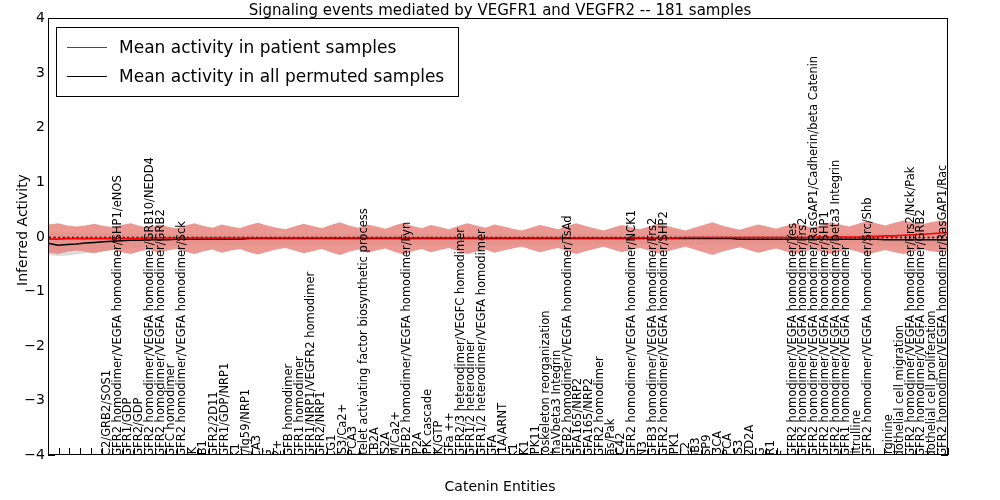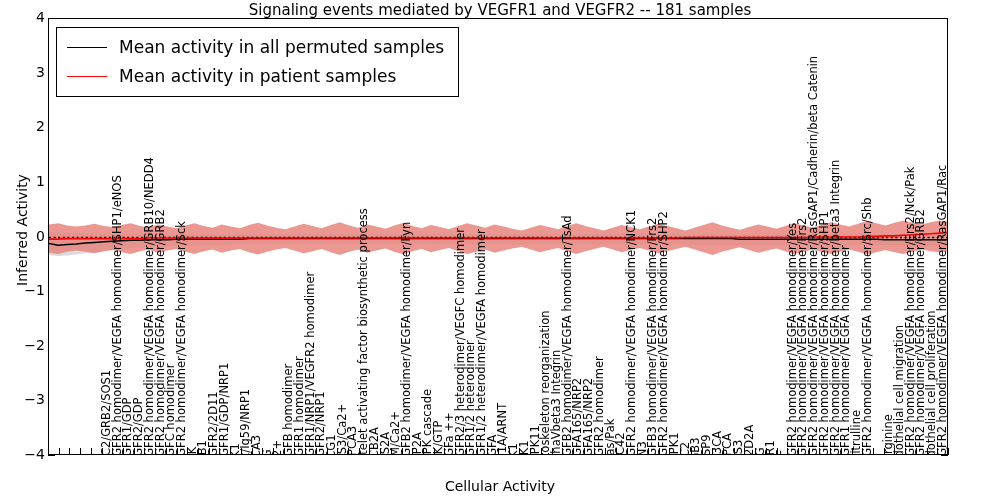--- a/index.html
+++ b/index.html
@@ -83,21 +83,21 @@
 </style>
 </head>
 <body>
 
 <div id="figure">
 
   <div id="title">Signaling events mediated by VEGFR1 and VEGFR2 -- 181 samples</div>
 
   <div id="ylabel">Inferred Activity</div>
 
-  <div id="xlabel">Cellular Activity</div>
+  <div id="xlabel">Catenin Entities</div>
 
   <div id="ytick-labels">
       <div class="ytick-label" style="top: 18px;">4</div>
       <div class="ytick-label" style="top: 72.625px;">3</div>
       <div class="ytick-label" style="top: 127.25px;">2</div>
       <div class="ytick-label" style="top: 181.875px;">1</div>
       <div class="ytick-label" style="top: 236.5px;">0</div>
       <div class="ytick-label" style="top: 291.125px;">−1</div>
       <div class="ytick-label" style="top: 345.75px;">−2</div>
       <div class="ytick-label" style="top: 400.375px;">−3</div>
@@ -301,22 +301,22 @@
       <div class="xtick-mark" style="left: 846.43px;"></div>
       <div class="xtick-mark" style="left: 857.14px;"></div>
       <div class="xtick-mark" style="left: 867.86px;"></div>
       <div class="xtick-mark" style="left: 878.57px;"></div>
       <div class="xtick-mark" style="left: 889.29px;"></div>
       <div class="xtick-mark" style="left: 900px;"></div>
     </div>
 
   <div id="legend">
     <div class="leg-row">
+      <span class="leg-swatch red"></span>
+      <span class="leg-text">Mean activity in patient samples</span>
+    </div>
+    <div class="leg-row">
       <span class="leg-swatch"></span>
       <span class="leg-text">Mean activity in all permuted samples</span>
     </div>
-    <div class="leg-row">
-      <span class="leg-swatch red"></span>
-      <span class="leg-text">Mean activity in patient samples</span>
-    </div>
   </div>
 
 </div>
 
 </body></html>

